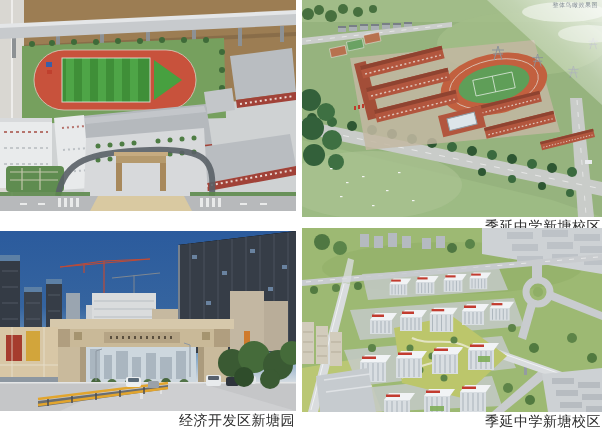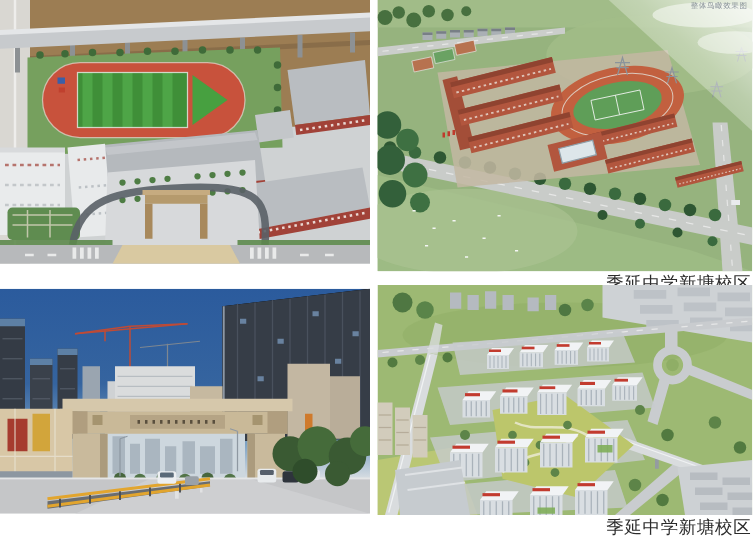--- a/index.html
+++ b/index.html
@@ -484,20 +484,21 @@
         <circle cx="244" cy="146" r="10" fill="#2f4d2b"></circle>
           <circle cx="270" cy="148" r="10" fill="#3a5a33"></circle>
       </g>
       <g stroke="#8e98a2" stroke-width="1">
         <line x1="96" y1="120" x2="96" y2="150"></line>
           <line x1="96" y1="120" x2="102" y2="118"></line>
         <line x1="190" y1="114" x2="190" y2="146"></line>
           <line x1="190" y1="114" x2="184" y2="112"></line>
       </g>
     </svg>
+    <figcaption class="cap">经济开发区新塘园</figcaption>
   </figure>
 
   <figure class="f4" aria-label="晋江新智造产业园">
     <svg width="300" height="184" viewBox="0 0 300 184">
       <defs>
         <g id="bldA">
           <polygon points="2,0 24,0 29,-7 7,-7" fill="#f1f3f5"></polygon>
           <rect x="2" y="0" width="22" height="14" fill="#d9dee2"></rect>
           <g stroke="#a9b2ba" stroke-width="1">
             <line x1="5" y1="1" x2="5" y2="13"></line>

